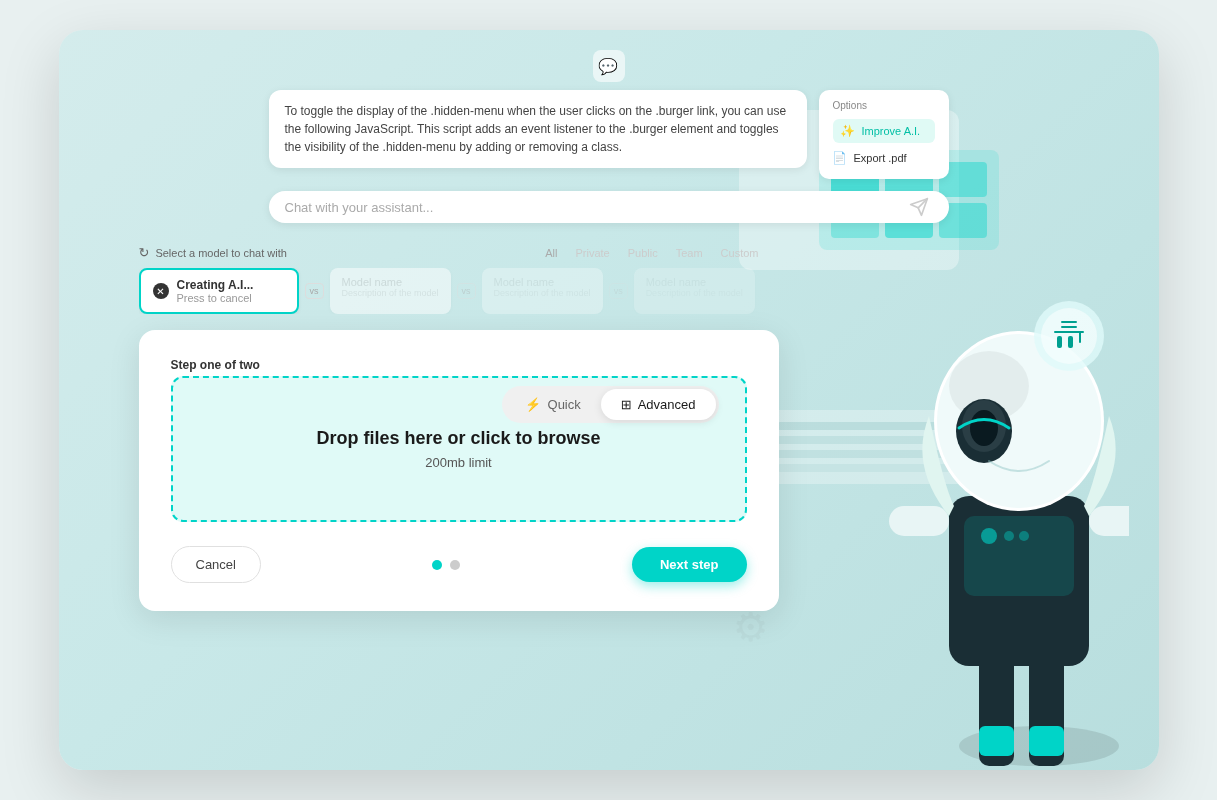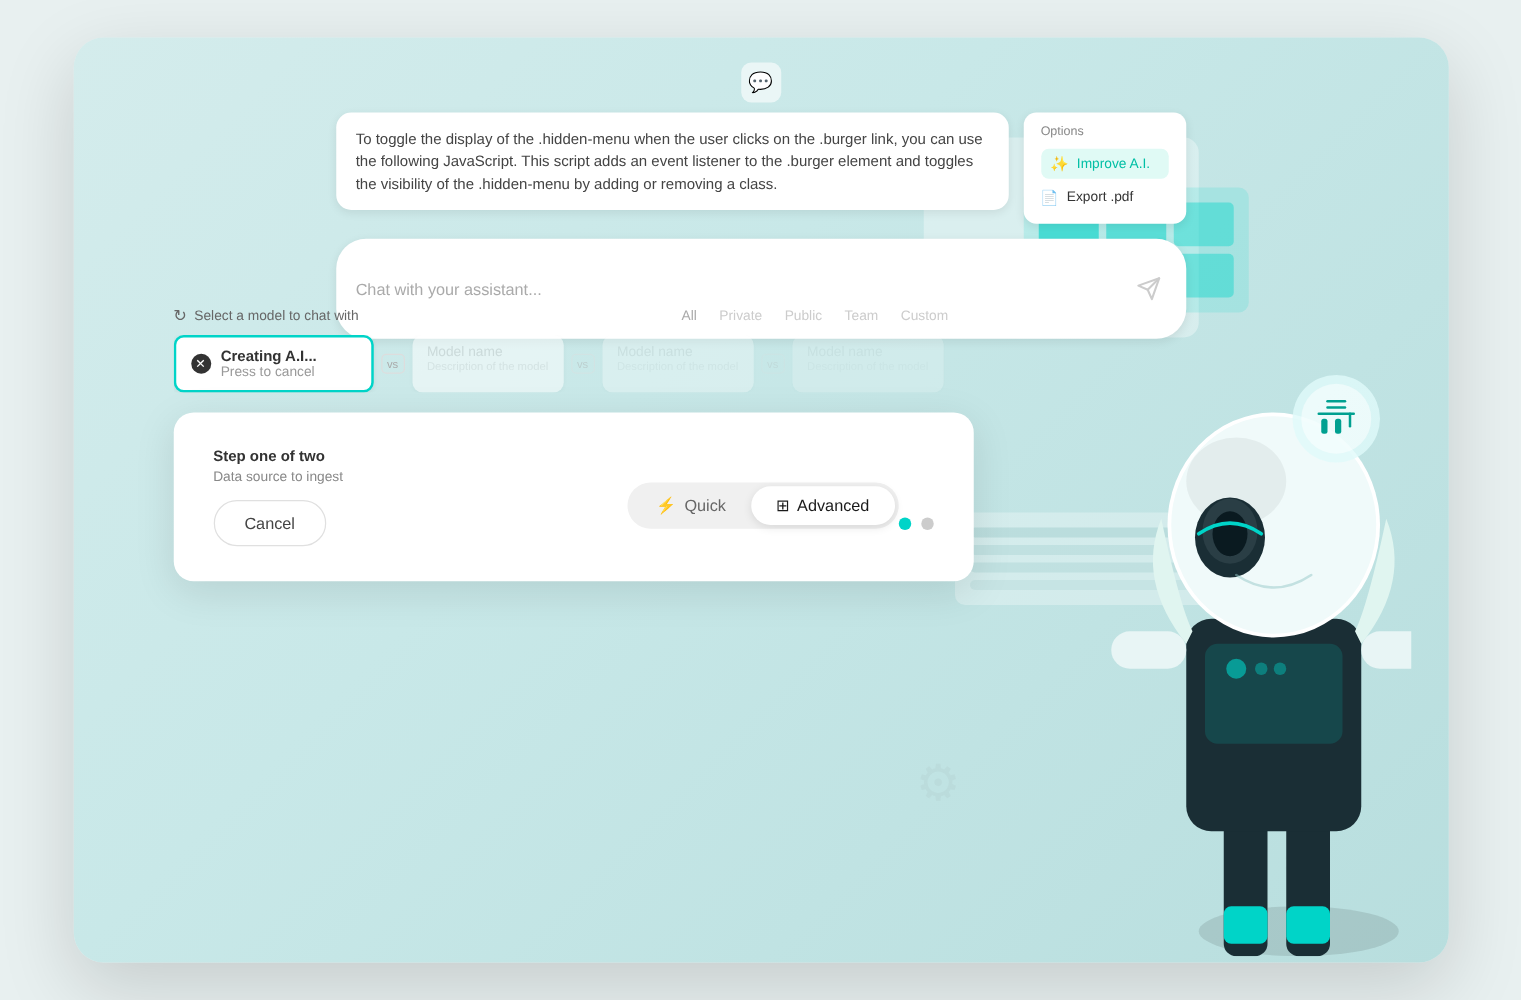--- a/index.html
+++ b/index.html
@@ -83,21 +83,21 @@
       background: #e0faf5;
       border-radius: 6px;
       padding: 5px 8px;
       color: #00bfa5;
       font-weight: 500;
     }
 
     .chat-input-bar {
       background: white;
       border-radius: 24px;
-      padding: 26px 16px;
+      padding: 2px 16px;
       display: flex;
       align-items: center;
       justify-content: space-between;
       box-shadow: 0 2px 8px rgba(0,0,0,0.08);
       margin-top: 8px;
     }
 
     .chat-input-text {
       font-size: 13px;
       color: #aaa;
@@ -547,28 +547,34 @@
           <span>⚡</span>
           <span>Quick</span>
         </button>
         <button class="mode-btn active">
           <span>⊞</span>
           <span>Advanced</span>
         </button>
       </div>
     </div>
 
-    <div class="data-source-label">Data source to ingest</div>
-
-
+
+
+    <div class="drop-zone">
+      <div class="drop-zone-title">Drop files here or click to browse</div>
+      <div class="drop-zone-subtitle">200mb limit</div>
+    </div>
 
     <div class="card-footer">
       <button class="cancel-btn">
         <span>Cancel</span>
       </button>
       <div class="pagination-dots">
         <div class="dot active"></div>
         <div class="dot inactive"></div>
       </div>
+      <button class="next-btn">
+        <span>Next step</span>
+      </button>
     </div>
   </div>
 
 </div>
 
 </body></html>

